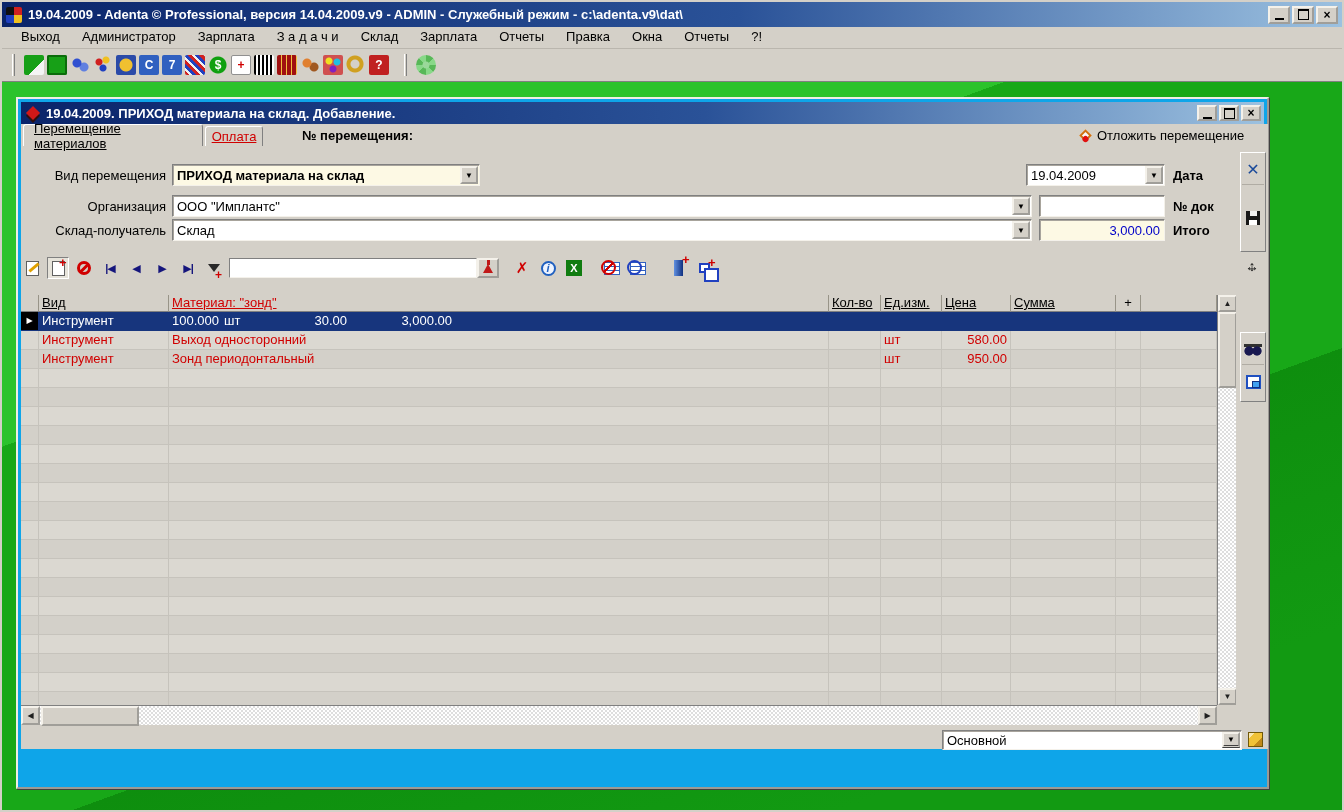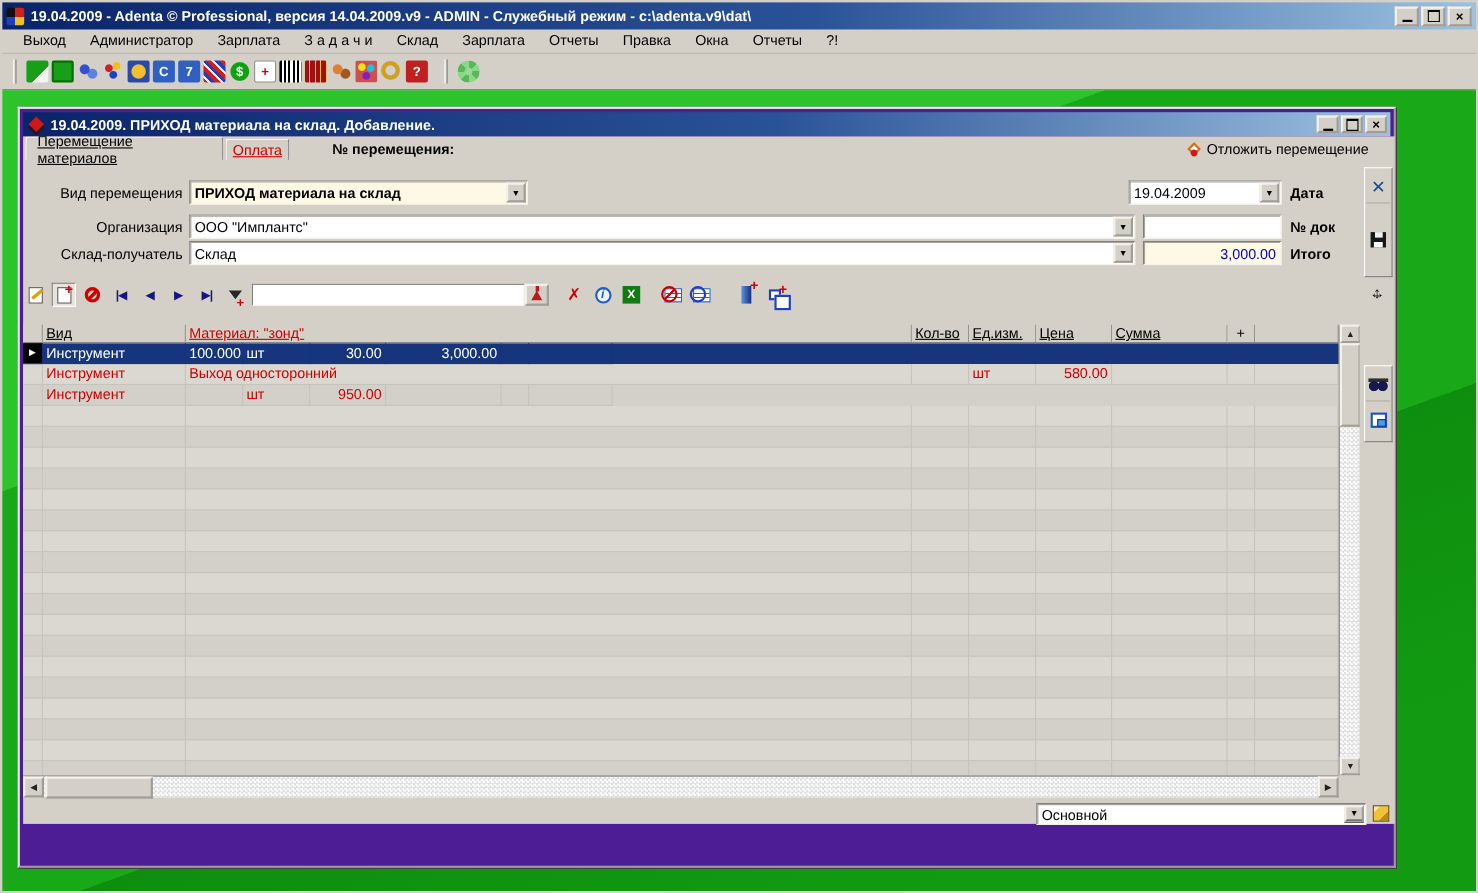--- a/index.html
+++ b/index.html
@@ -29,21 +29,21 @@
   .t10{background:#fff;color:#d00000;border:1px solid #909090}
   .t11{background:repeating-linear-gradient(90deg,#000 0 2px,#fff 2px 4px)}
   .t12{background:repeating-linear-gradient(90deg,#a01010 0 4px,#f0c040 4px 5px)}
   .t13{background:radial-gradient(circle at 7px 8px,#e08030 4px,transparent 5px),radial-gradient(circle at 14px 12px,#a05820 4px,transparent 5px),#d4d0c8}
   .t14{background:radial-gradient(circle at 6px 6px,#f0e020 3px,transparent 4px),radial-gradient(circle at 14px 7px,#20c0e0 3px,transparent 4px),radial-gradient(circle at 10px 14px,#8020c0 3px,transparent 4px),#d05050}
   .t15{background:radial-gradient(circle at 9px 9px,transparent 4px,#d0a020 5px 8px,transparent 9px),#d4d0c8}
   .t16{background:#c02020}
   .tflower{background:radial-gradient(circle at 10px 10px,#9ad89a 3px,transparent 4px),conic-gradient(#58b858 0 45deg,#88d888 45deg 90deg,#58b858 90deg 135deg,#88d888 135deg 180deg,#58b858 180deg 225deg,#88d888 225deg 270deg,#58b858 270deg 315deg,#88d888 315deg);border-radius:50%}
   .desktop{left:0;top:80px;width:1340px;height:728px;background:linear-gradient(160deg,#2cc32c 0%,#2cc32c 30%,#18a818 30%,#18a818 62%,#0e8e0e 62%,#129a12 85%)}
   
-  #dlg{left:14px;top:95px;width:1253px;height:692px;background:#4c1d95;border:2px outset #f0ede6;box-shadow:1px 1px 0 #404040}
+  #dlg{left:14px;top:95px;width:1253px;height:692px;background:#0ea5e9;border:2px outset #f0ede6;box-shadow:1px 1px 0 #404040}
   .dtitle{left:3px;top:3px;right:3px;height:22px;background:linear-gradient(90deg,#0a246a 0%,#2a5298 55%,#9cc1e0 100%);display:flex;align-items:center;padding:0 3px;color:#fff;font-weight:bold}
   .diamond{width:10px;height:10px;background:#d01818;transform:rotate(45deg);margin:0 8px 0 4px;box-shadow:2px 2px 0 #301010;flex:none}
   .dclient{left:3px;top:25px;width:1247px;height:625px;background:#d4d0c8}
   .dwbtn{width:20px;height:16px}
   
   .tab{height:22px;display:flex;align-items:center;justify-content:center;background:#d4d0c8;border:1px solid #808080;border-bottom:none;border-top-color:#fff;border-left-color:#fff;border-radius:3px 3px 0 0;padding:0 10px}
   .tab u,.lnk u{text-decoration:underline}
   .inactive-tab{height:20px;top:2px}
   
   .flabel{height:20px;display:flex;align-items:center;justify-content:flex-end}
@@ -326,20 +326,21 @@
             <div class="gcell num" style="width:52px"></div>
             <div class="gcell" style="width:61px">шт</div>
             <div class="gcell num" style="width:69px">580.00</div>
             <div class="gcell num" style="width:105px"></div>
             <div class="gcell" style="width:25px"></div>
             <div class="gcell" style="width:76px"></div>
           </div>
           <div class="grow redrow">
             <div class="gcell marker" style="width:18px"></div>
             <div class="gcell" style="width:130px">Инструмент</div>
+            <div class="gcell" style="width:660px">Зонд периодонтальный</div>
             <div class="gcell num" style="width:52px"></div>
             <div class="gcell" style="width:61px">шт</div>
             <div class="gcell num" style="width:69px">950.00</div>
             <div class="gcell num" style="width:105px"></div>
             <div class="gcell" style="width:25px"></div>
             <div class="gcell" style="width:76px"></div>
           </div>
         <div class="grow">
               <div class="gcell" style="width: 18px;"></div>
               <div class="gcell" style="width: 130px;"></div>

